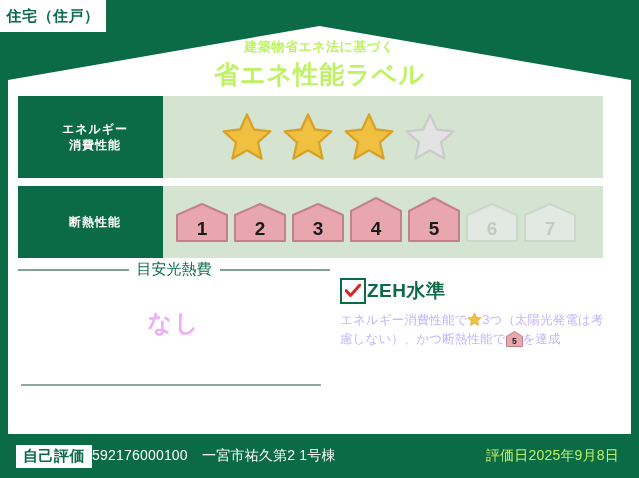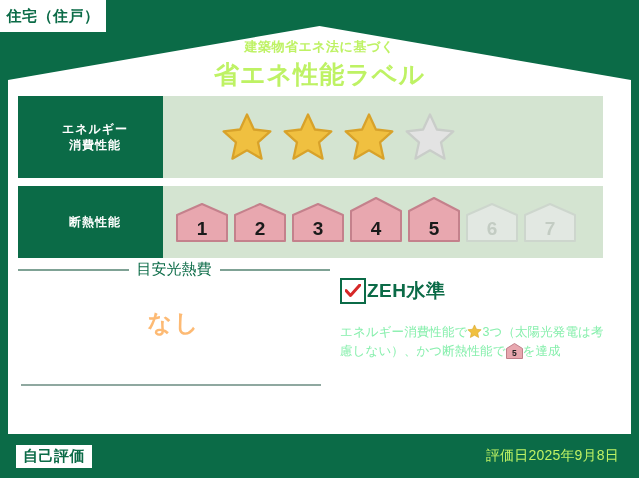--- a/index.html
+++ b/index.html
@@ -110,21 +110,21 @@
     position:absolute;left:0;top:0;width:312px;
   }
   #cost-head{
     display:flex;align-items:center;gap:8px;
     color:#0b6b47;font-weight:normal;font-size:15px;
     margin-top:4px;
   }
   .head-rule{flex:1 1 auto;height:2px;background:#7fa295;}
   #cost-value{
     text-align:center;
-    color:#fdba74;
+    color:#f0abfc;
     font-size:24px;font-weight:bold;
     margin-top:28px;
     letter-spacing:2px;
   }
   #cost-rule-bottom{
     position:absolute;left:3px;top:128px;width:300px;height:2px;background:#8fa8a0;
   }
 
   #zeh-col{
     position:absolute;left:322px;top:22px;width:275px;
@@ -135,22 +135,22 @@
     border:2px solid #0b6b47;
     background:#ffffff;
     display:flex;align-items:center;justify-content:center;
     flex:0 0 22px;
   }
   #zeh-check svg{display:block;}
   #zeh-title{
     color:#0b6b47;font-weight:bold;font-size:19px;letter-spacing:0.5px;
   }
   #zeh-desc{
-    margin-top:19px;
-    color:#86efac;
+    margin-top:7px;
+    color:#c4b5fd;
     font-size:12.5px;
     line-height:1.55;
     letter-spacing:0.1px;
   }
   .inline-star{display:inline-block;vertical-align:-3px;width:15px;height:15px;}
   .inline-house{
     display:inline-block;vertical-align:-4px;
     width:17px;height:16px;position:relative;
   }
   .inline-house svg{display:block;}
@@ -296,17 +296,18 @@
           </span><span>を達成</span>
         </div>
       </div>
 
     </div>
   </div>
 
   <div id="footer">
     <div id="footer-left">
       <span id="self-eval-badge">自己評価</span>
+      <span id="footer-id">592176000100　一宮市祐久第2 1号棟</span>
     </div>
     <span id="footer-date">評価日2025年9月8日</span>
   </div>
 
 </div>
 
 </body></html>

